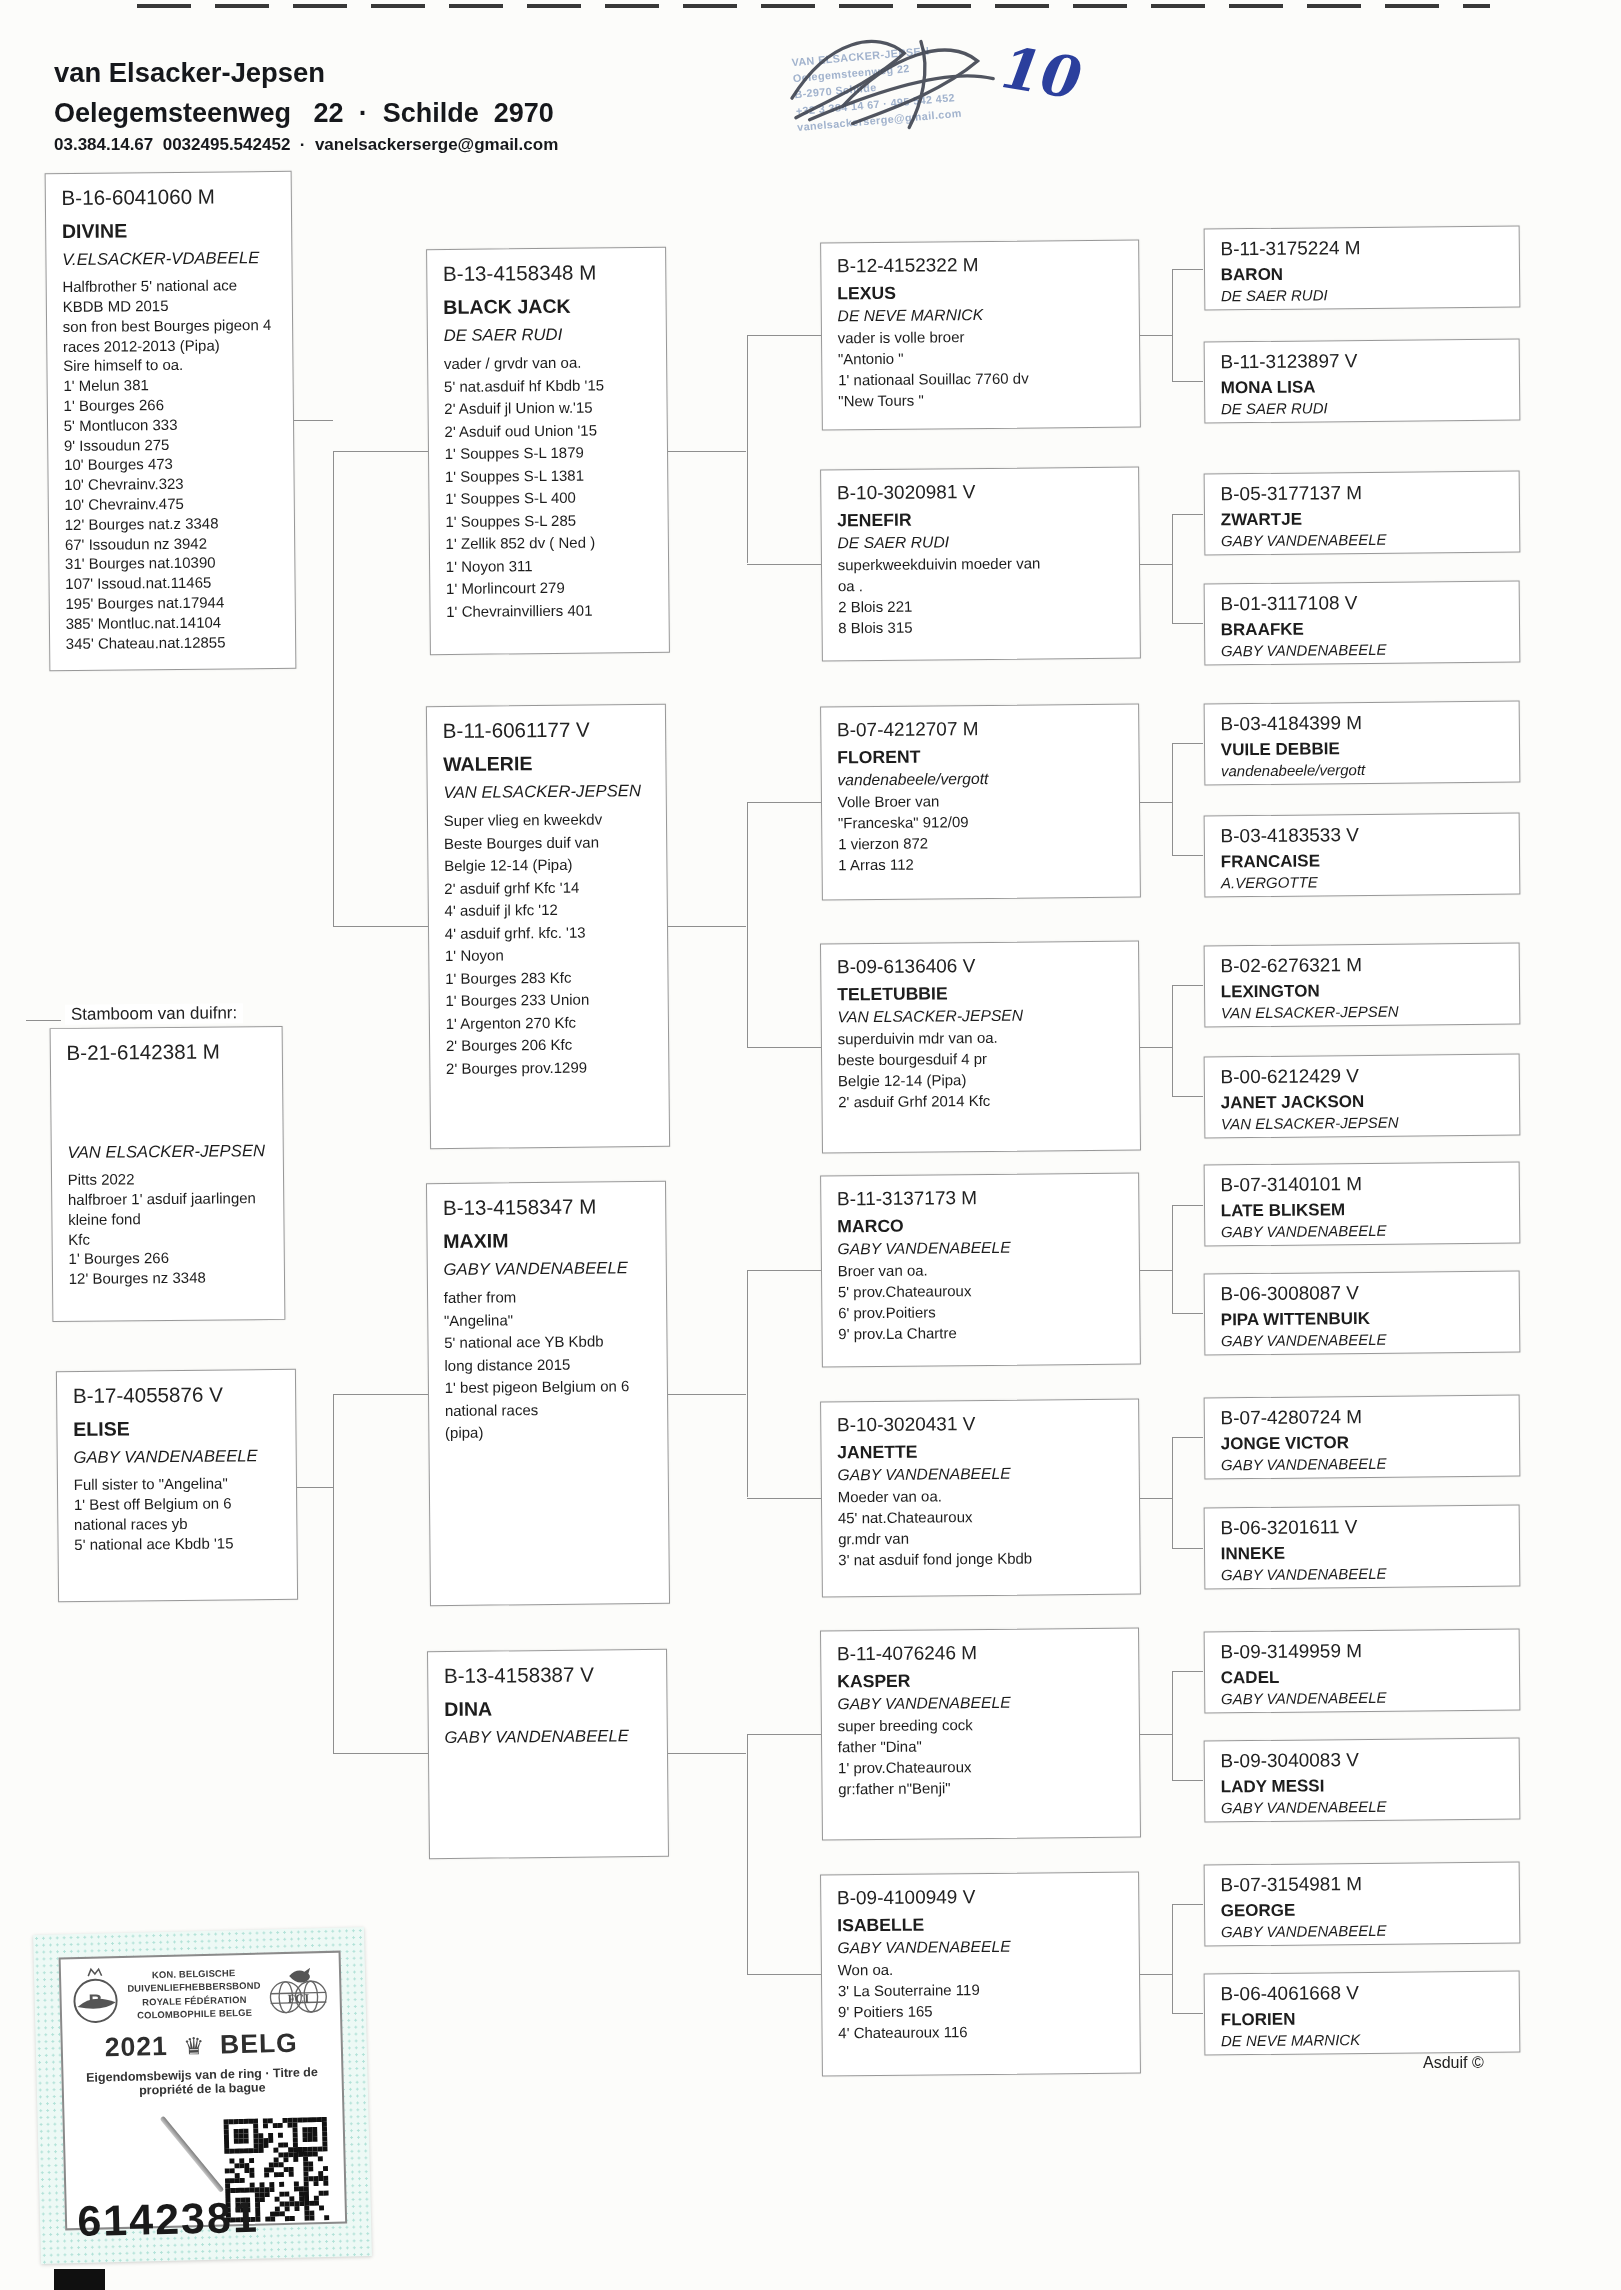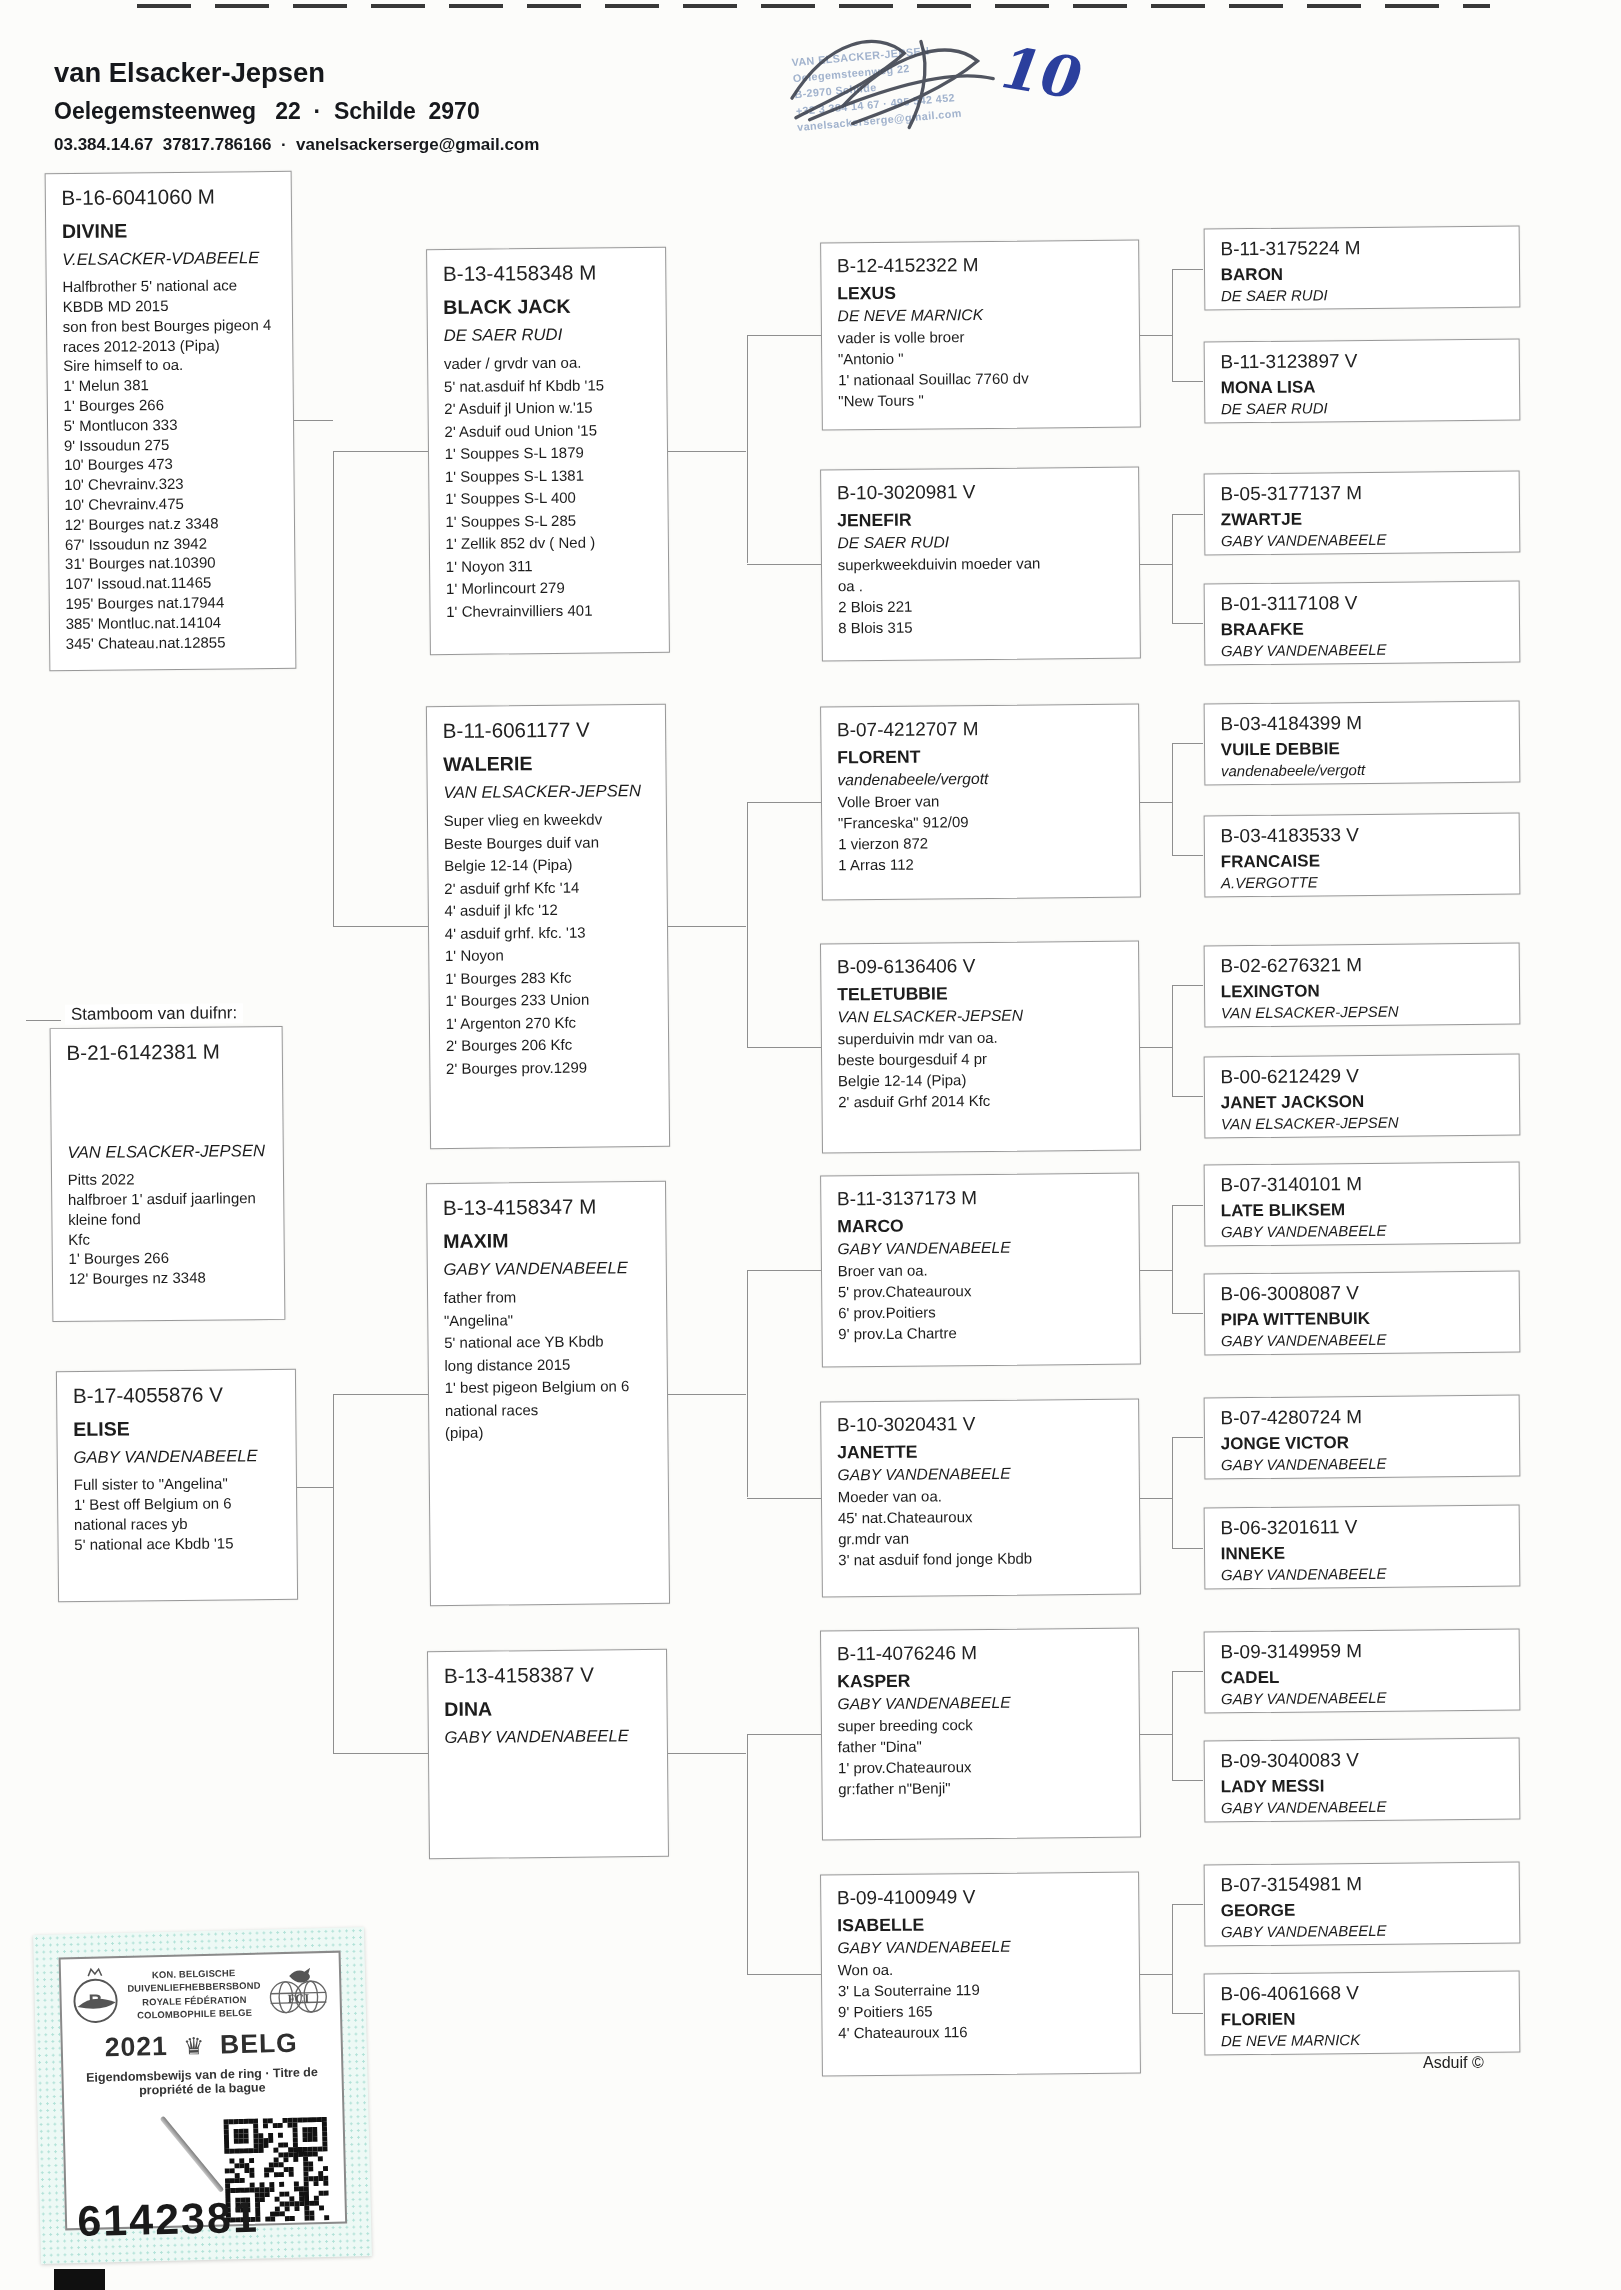--- a/index.html
+++ b/index.html
@@ -4,21 +4,21 @@
 <style>
   html,body{margin:0;padding:0;background:#e8e8e6;}
   .page{position:relative;width:1621px;height:2291px;margin:0 auto;background:#fcfcfa;
         overflow:hidden;font-family:"Liberation Sans",sans-serif;color:#1d1d1d;}
   
   .scan-top{position:absolute;left:137px;top:3.9px;width:1353px;height:3.9px;opacity:.85;
     background:repeating-linear-gradient(90deg,#161616 0 54px,transparent 54px 78px);}
   .scan-blot{position:absolute;left:54px;top:2269px;width:51px;height:21.6px;background:#101010;}
   
   .owner-name{position:absolute;left:54px;top:57px;font-size:27.4px;font-weight:bold;color:#16181c;}
-  .owner-address{position:absolute;left:54px;top:98px;font-size:23px;font-weight:bold;color:#16181c;white-space:pre;}
+  .owner-address{position:absolute;left:54px;top:98px;font-size:27px;font-weight:bold;color:#16181c;white-space:pre;}
   .owner-contact{position:absolute;left:54px;top:135px;font-size:17px;font-weight:bold;color:#16181c;white-space:pre;}
   
   .stamp{position:absolute;left:794px;top:45px;width:211px;transform:rotate(-5deg);
          color:#93a7c6;opacity:.85;font-size:10.8px;font-weight:bold;line-height:1.5;letter-spacing:0.4px;}
   .stamp div{white-space:nowrap;}
   .signature{position:absolute;left:774px;top:21.6px;}
   .handwritten{position:absolute;left:1002px;top:39px;font-family:"DejaVu Serif",serif;
     font-style:italic;font-size:57px;color:#2b3f9d;transform:rotate(9deg);font-weight:bold;}
   
   .pbox{position:absolute;background:#fff;border:1px solid #989898;box-sizing:border-box;
@@ -63,21 +63,21 @@
 </head>
 <body>
 
 <div class="page">
 
   <div class="scan-top"></div>
   <div class="scan-blot"></div>
 
   <div class="owner-name">van Elsacker-Jepsen</div>
   <div class="owner-address">Oelegemsteenweg   22  ·  Schilde  2970</div>
-  <div class="owner-contact">03.384.14.67  37817.786166  ·  vanelsackerserge@gmail.com</div>
+  <div class="owner-contact">03.384.14.67  0032495.542452  ·  vanelsackerserge@gmail.com</div>
 
   <div class="stamp">
       <div>VAN ELSACKER-JEPSEN</div>
       <div>Oelegemsteenweg 22</div>
       <div>B-2970 Schilde</div>
       <div>+32 3 384 14 67 · 495 542 452</div>
       <div>vanelsackerserge@gmail.com</div>
     </div>
   <svg class="signature" width="245" height="127" viewBox="0 0 250 130">
     <g fill="none" stroke="#3f4450" stroke-width="3.4" stroke-linecap="round" opacity="0.9">

